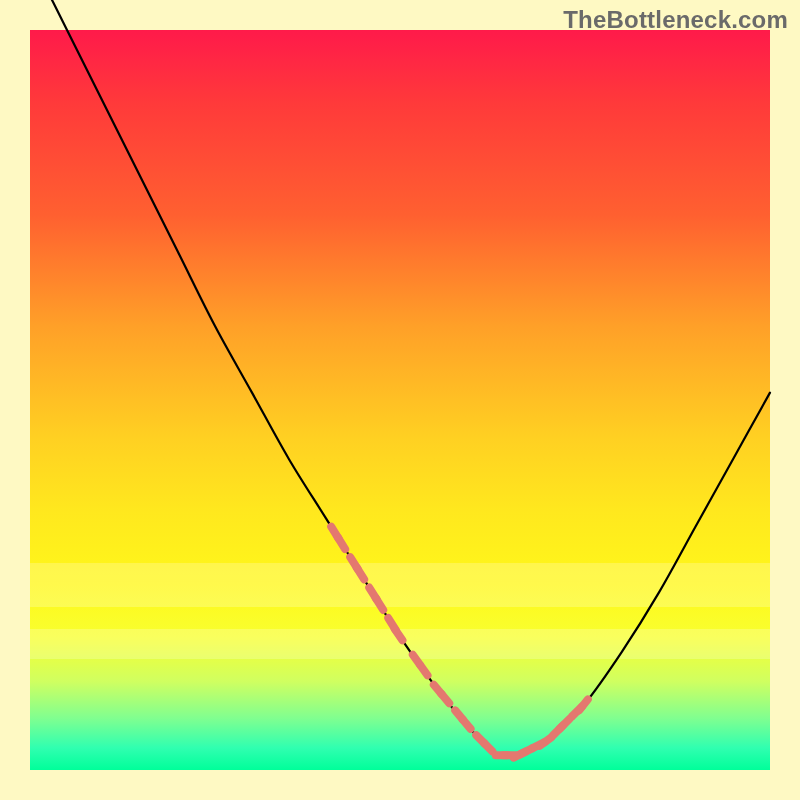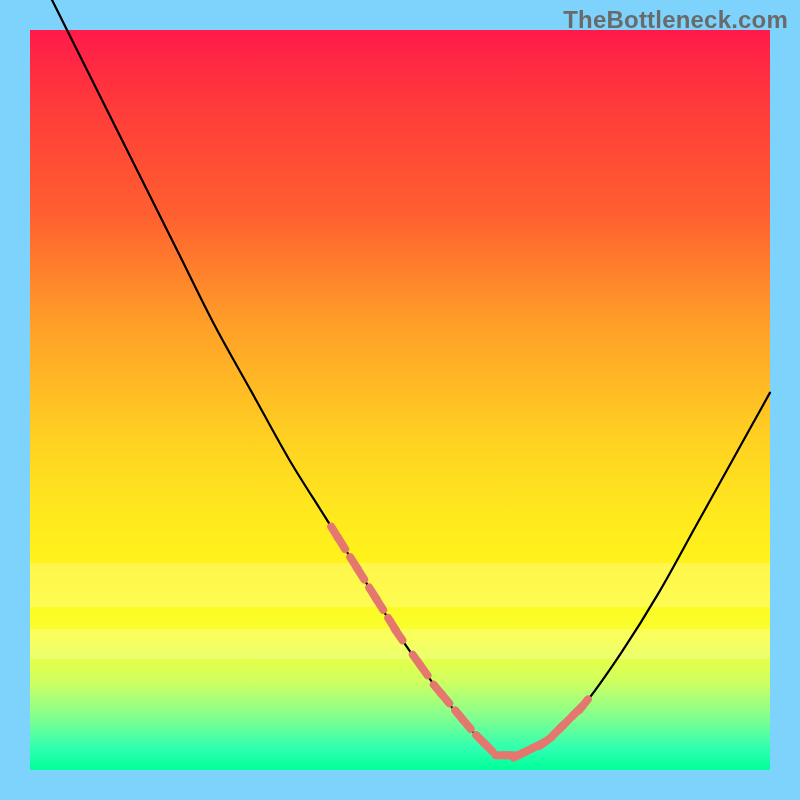--- a/index.html
+++ b/index.html
@@ -1,21 +1,21 @@
 <!DOCTYPE html>
 <html><head>
 <meta charset="utf-8">
 <style>
   * { margin: 0; padding: 0; box-sizing: border-box; }
   html, body { width: 800px; height: 800px; overflow: hidden; background: #000; }
   .chart-container {
     position: relative;
     width: 800px;
     height: 800px;
-    background: #7dd3fc;
+    background: #fef9c3;
   }
   .plot-area {
     position: absolute;
     left: 30px;
     top: 30px;
     width: 740px;
     height: 740px;
     background: linear-gradient(to bottom,
       #ff1a4a 0%,
       #ff3a3a 10%,

